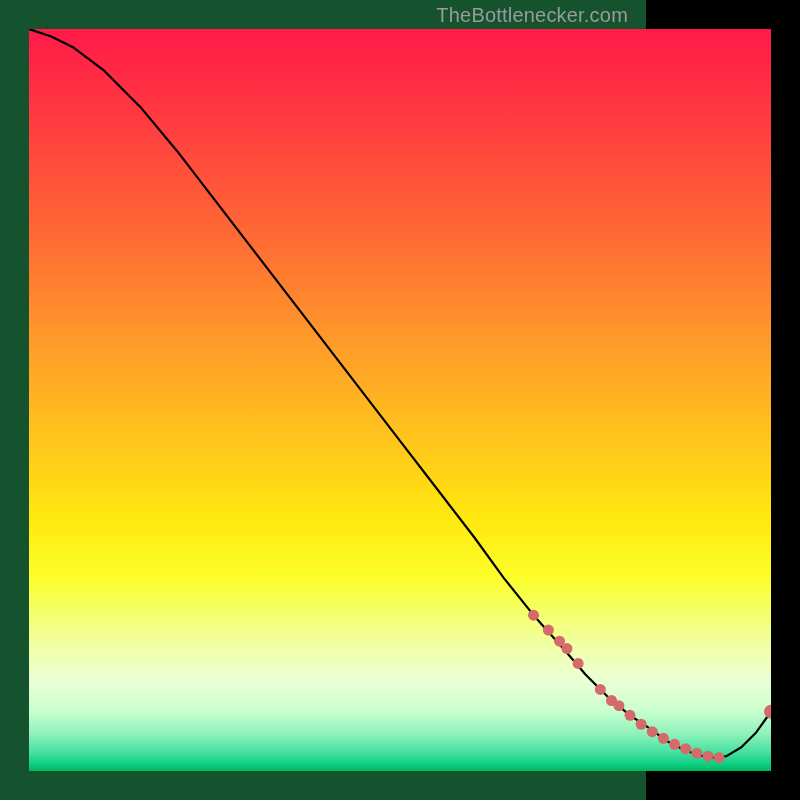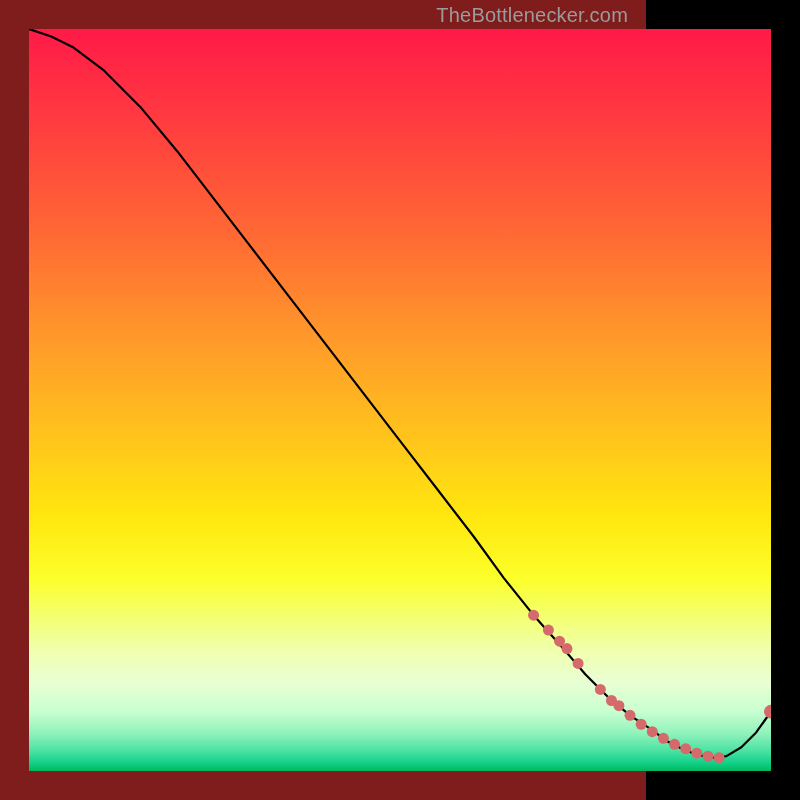--- a/index.html
+++ b/index.html
@@ -8,21 +8,21 @@
     width: 800px;
     height: 800px;
     background: #000;
     overflow: hidden;
     font-family: Arial, Helvetica, sans-serif;
   }
   .stage {
     position: relative;
     width: 646px;
     height: 800px;
-    background: #7f1d1d;
+    background: #14532d;
     text-align: right;
   }
   .plot {
     position: absolute;
     left: 29px;
     top: 29px;
     width: 742px;
     height: 742px;
     
     background: linear-gradient(

